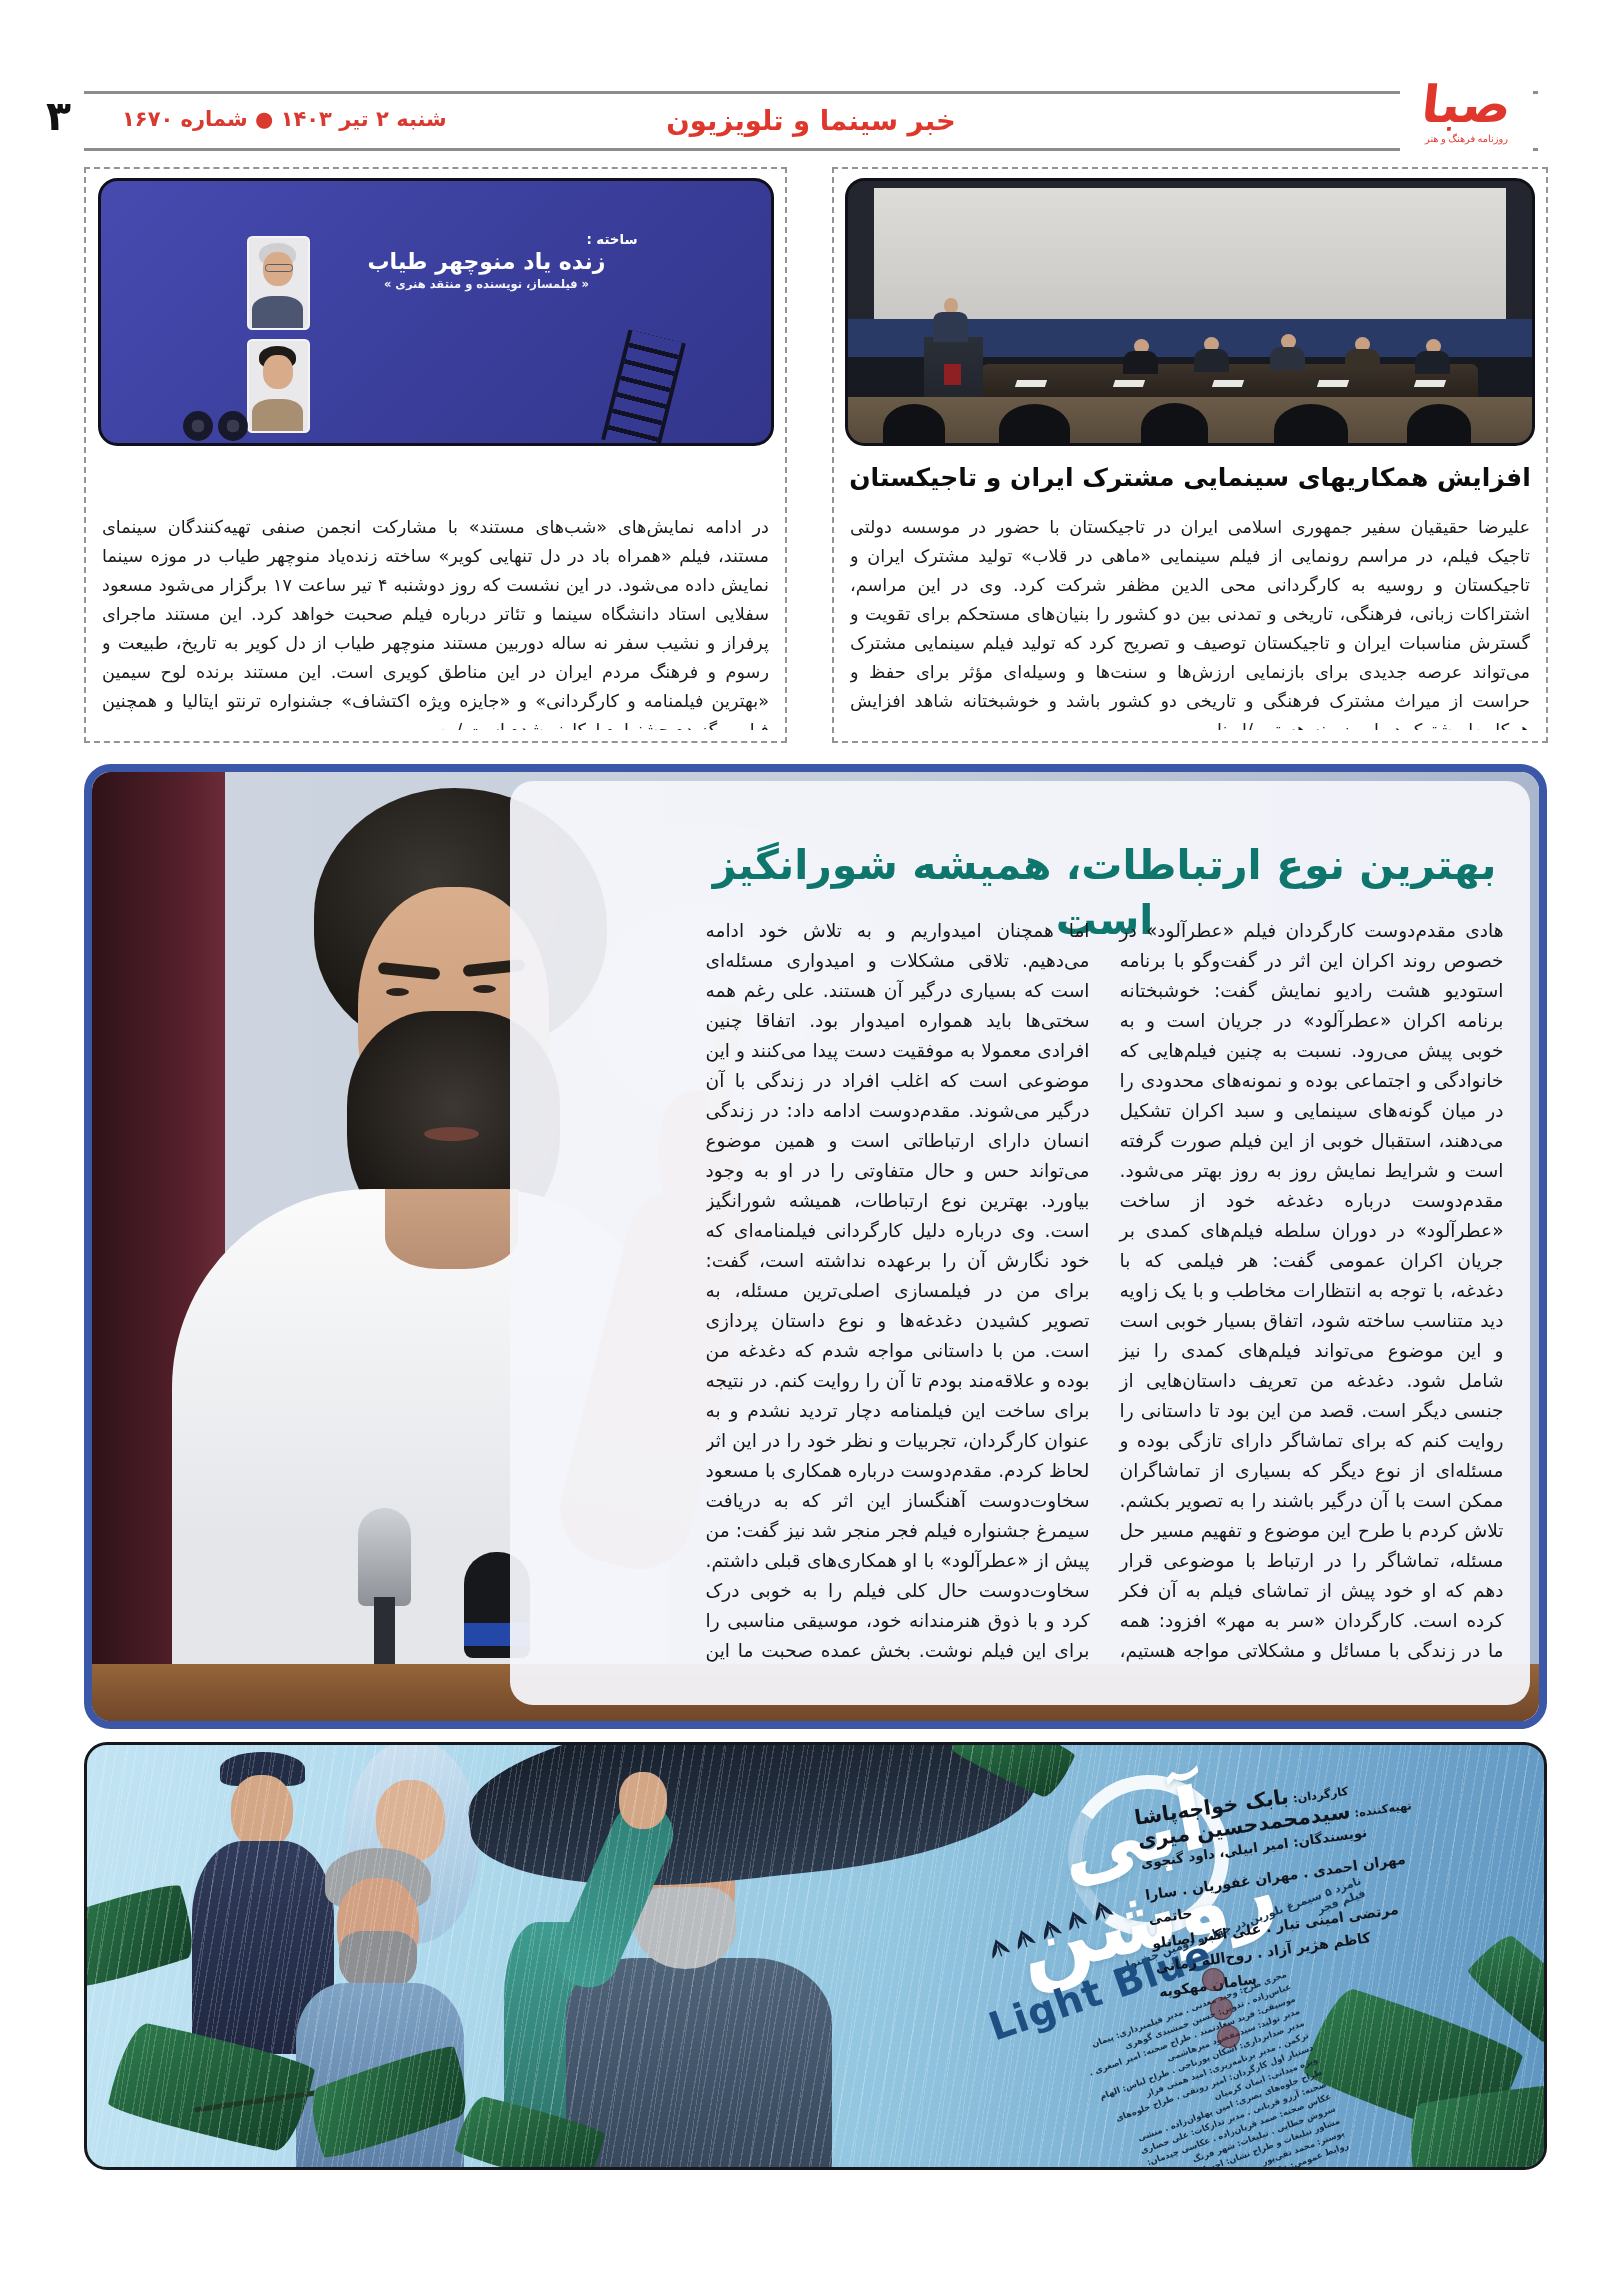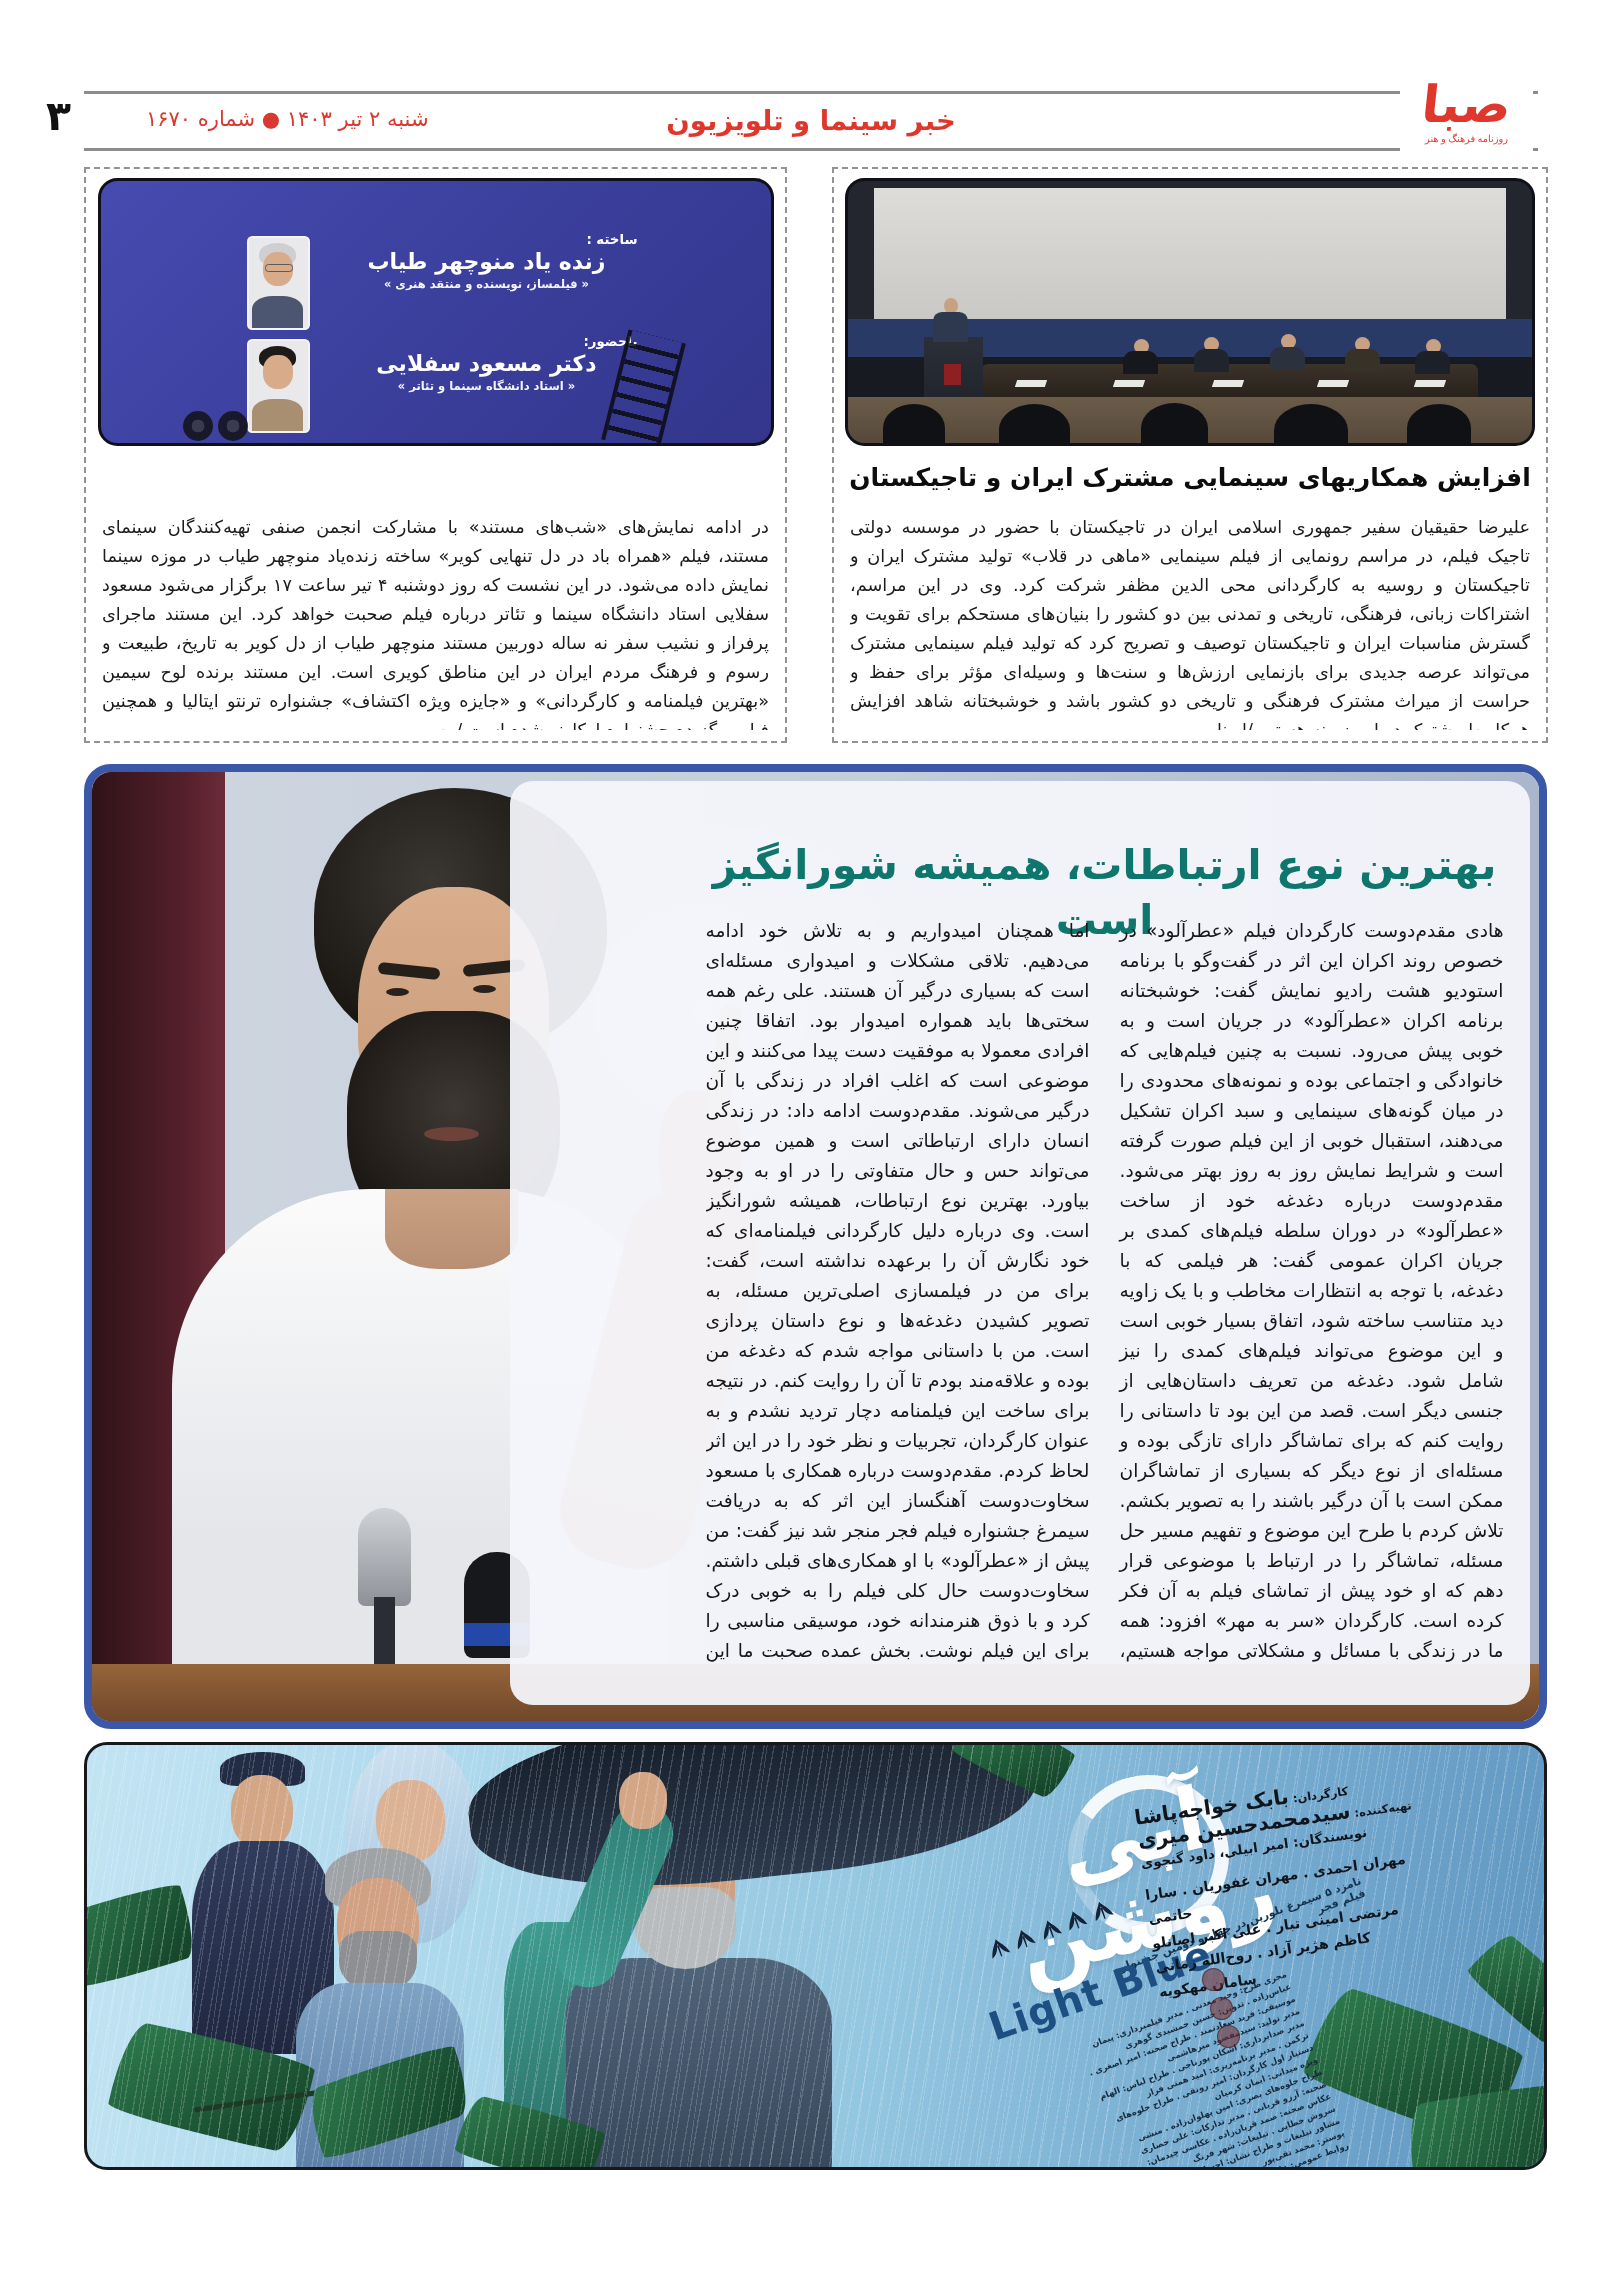--- a/index.html
+++ b/index.html
@@ -1,20 +1,20 @@
 <!DOCTYPE html>
 <html lang="fa" style="font-size:14px"><head>
 <meta charset="utf-8">
 <style>
   html,body{margin:0;padding:0;background:#ffffff;}
   body{width:1622px;height:2270px;position:relative;font-family:"DejaVu Sans",sans-serif;overflow:hidden;}
   
   .hline{position:absolute;height:2.7px;background:#8c8c8c;left:84px;width:1454px;}
   .page-num{position:absolute;left:46px;top:92px;font-size:41px;font-weight:bold;color:#111;}
-  .date-line{position:absolute;left:122px;top:107px;font-size:21px;color:#d93a30;font-weight:normal;direction:rtl;margin-left:24px;}
+  .date-line{position:absolute;left:122px;top:107px;font-size:21px;color:#d93a30;font-weight:bold;direction:rtl;}
   .section-title{position:absolute;left:0;right:0;top:104px;text-align:center;font-size:27.5px;font-weight:bold;color:#e0372c;direction:rtl;}
   .saba-logo{position:absolute;right:89px;top:78px;width:133px;height:82px;background:#fff;z-index:3;text-align:center;}
   .saba-word{font-size:51px;font-weight:bold;color:#e0372c;line-height:53px;transform:skewX(-6deg);}
   .saba-tag{font-size:9.8px;color:#e0372c;margin-top:1.8px;font-family:Liberation Serif, serif;}
   
   .nblock{position:absolute;top:167px;height:576px;border:2.7px dashed #939393;background:#fff;box-sizing:border-box;}
   #block-left{left:84px;width:703px;}
   #block-right{left:832px;width:716px;}
   .nhead{position:absolute;top:293px;left:12.4px;right:12.4px;text-align:center;font-size:25px;font-weight:bold;color:#0d0d0d;direction:rtl;line-height:1.3;}
   .nbody{position:absolute;top:344px;left:16px;right:16px;bottom:10.6px;font-size:17.7px;line-height:29px;color:#1c1c1c;text-align:justify;direction:rtl;overflow:hidden;}
@@ -143,25 +143,20 @@
     <div class="promo-row" style="top:51px;">
       <div class="promo-label">ساخته :</div>
       <div class="promo-name">زنده یاد منوچهر طیاب</div>
       <div class="promo-role">« فیلمساز، نویسنده و منتقد هنری »</div>
     </div>
 
     <div class="promo-photo" style="top:158px;">
       <div class="ph-hair" style="background:#1d1a18;"></div>
       <div class="ph-face"></div>
       <div class="ph-body" style="background:#a98f72;"></div>
-    </div>
-    <div class="promo-row" style="top:153px;">
-      <div class="promo-label">باحضور:</div>
-      <div class="promo-name">دکتر مسعود سفلایی</div>
-      <div class="promo-role">« استاد دانشگاه سینما و تئاتر »</div>
     </div>
 
     <div class="ladder"></div>
     <div class="reel" style="left:82px;"></div>
     <div class="reel" style="left:117px;"></div>
   </div>
   <p class="nbody" style="margin:0;">در ادامه نمایش‌های «شب‌های مستند» با مشارکت انجمن صنفی تهیه‌کنندگان سینمای مستند، فیلم «همراه باد در دل تنهایی کویر» ساخته زنده‌یاد منوچهر طیاب در موزه سینما نمایش داده می‌شود. در این نشست که روز دوشنبه ۴ تیر ساعت ۱۷ برگزار می‌شود مسعود سفلایی استاد دانشگاه سینما و تئاتر درباره فیلم صحبت خواهد کرد. این مستند ماجرای پرفراز و نشیب سفر نه ساله دوربین مستند منوچهر طیاب از دل کویر به تاریخ، طبیعت و رسوم و فرهنگ مردم ایران در این مناطق کویری است. این مستند برنده لوح سیمین «بهترین فیلمنامه و کارگردانی» و «جایزه ویژه اکتشاف» جشنواره ترنتو ایتالیا و همچنین فیلم برگزیده جشنواره لوکارنو شده است./مهر</p>
 </div>
 
 <div id="block-right" class="nblock">

